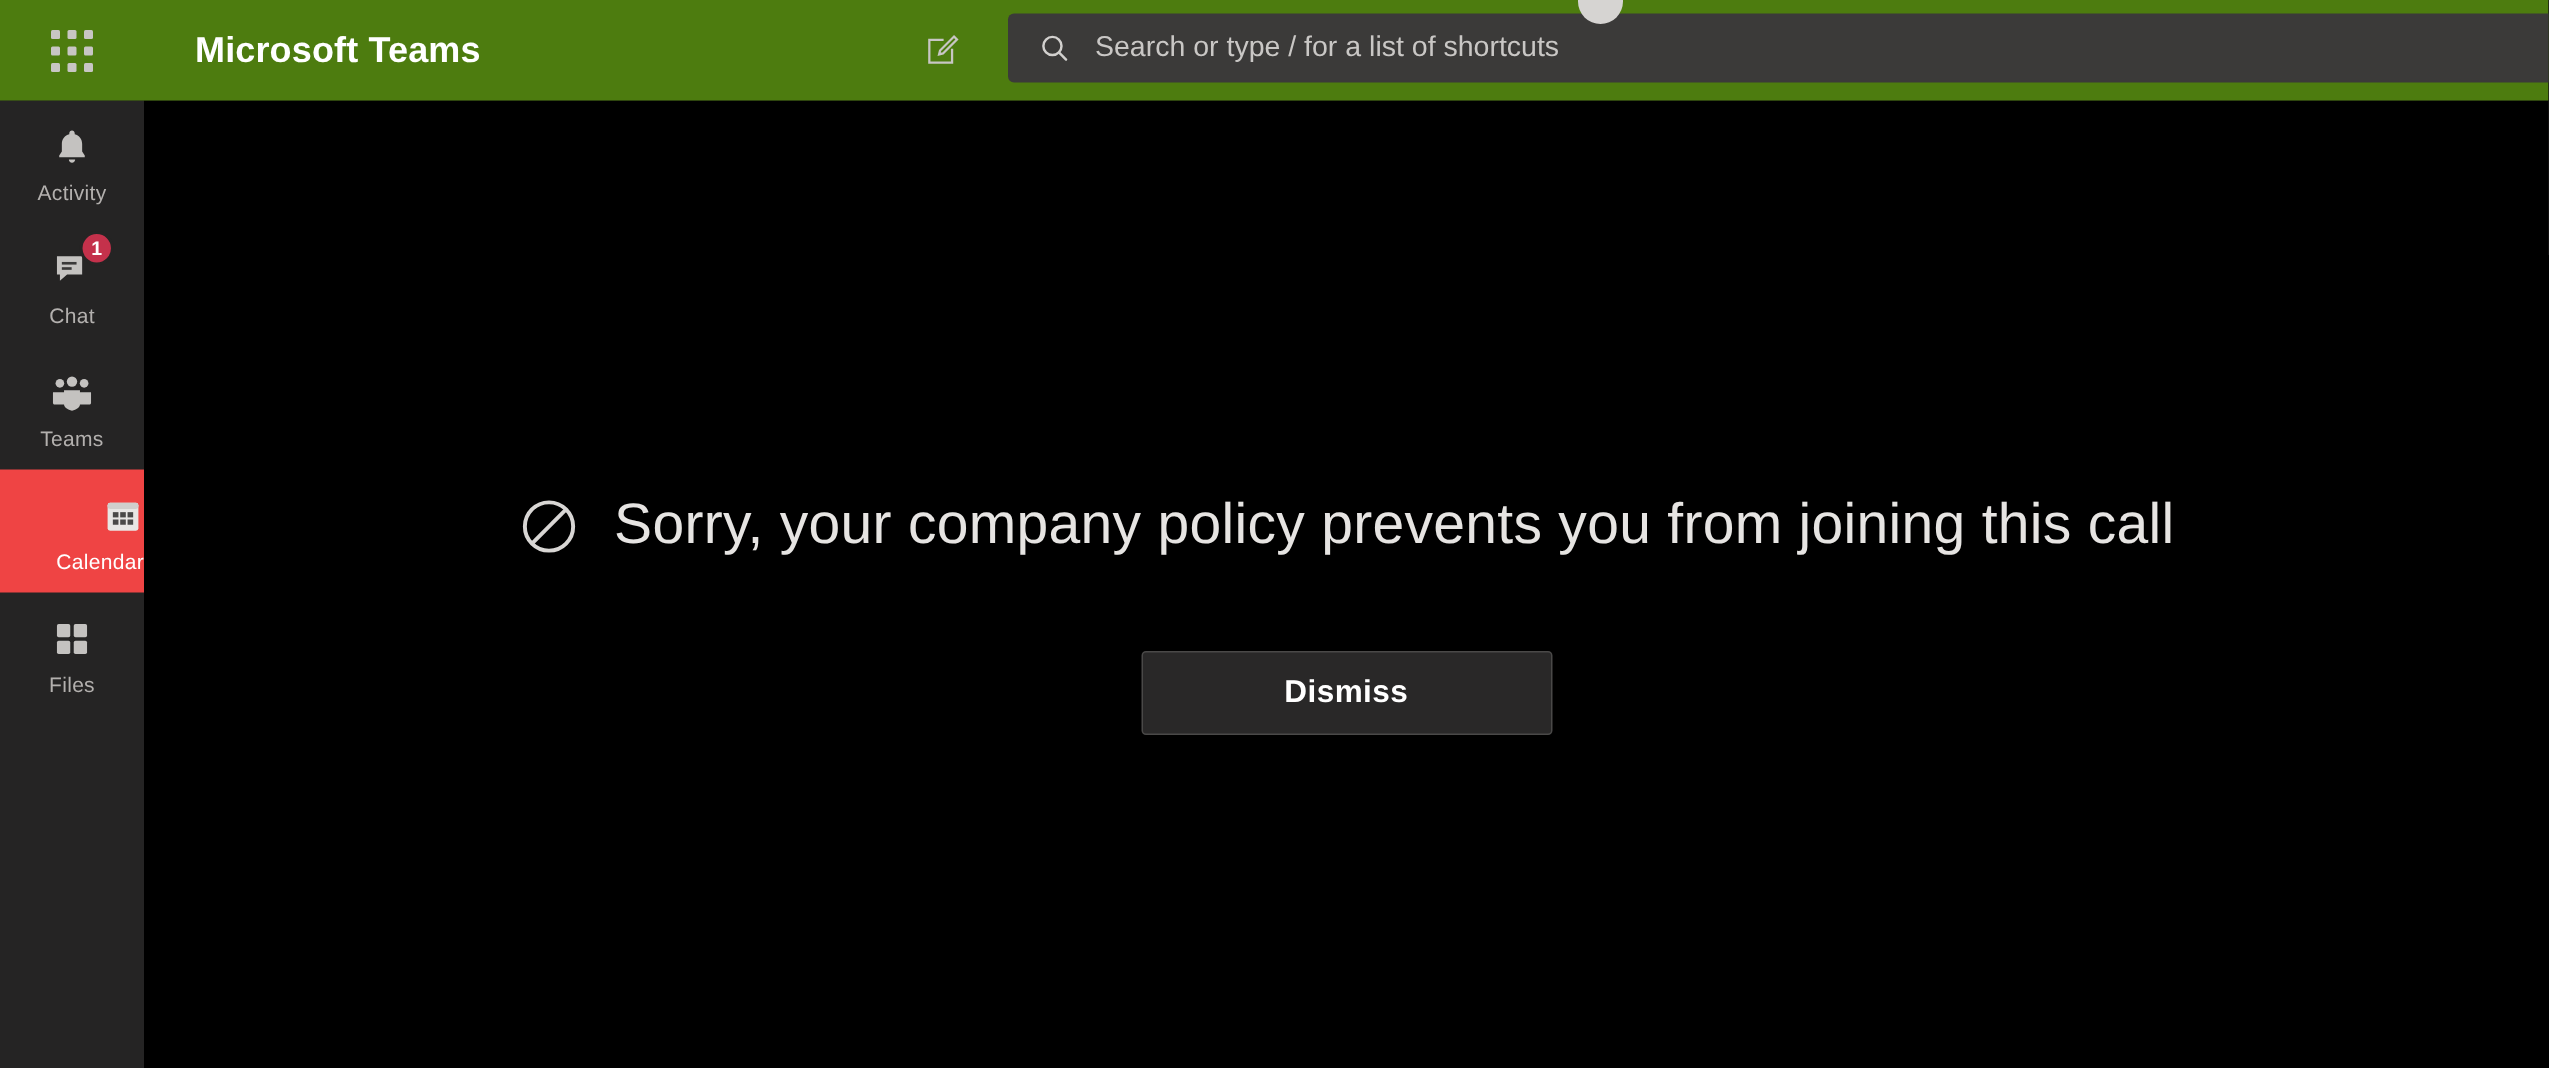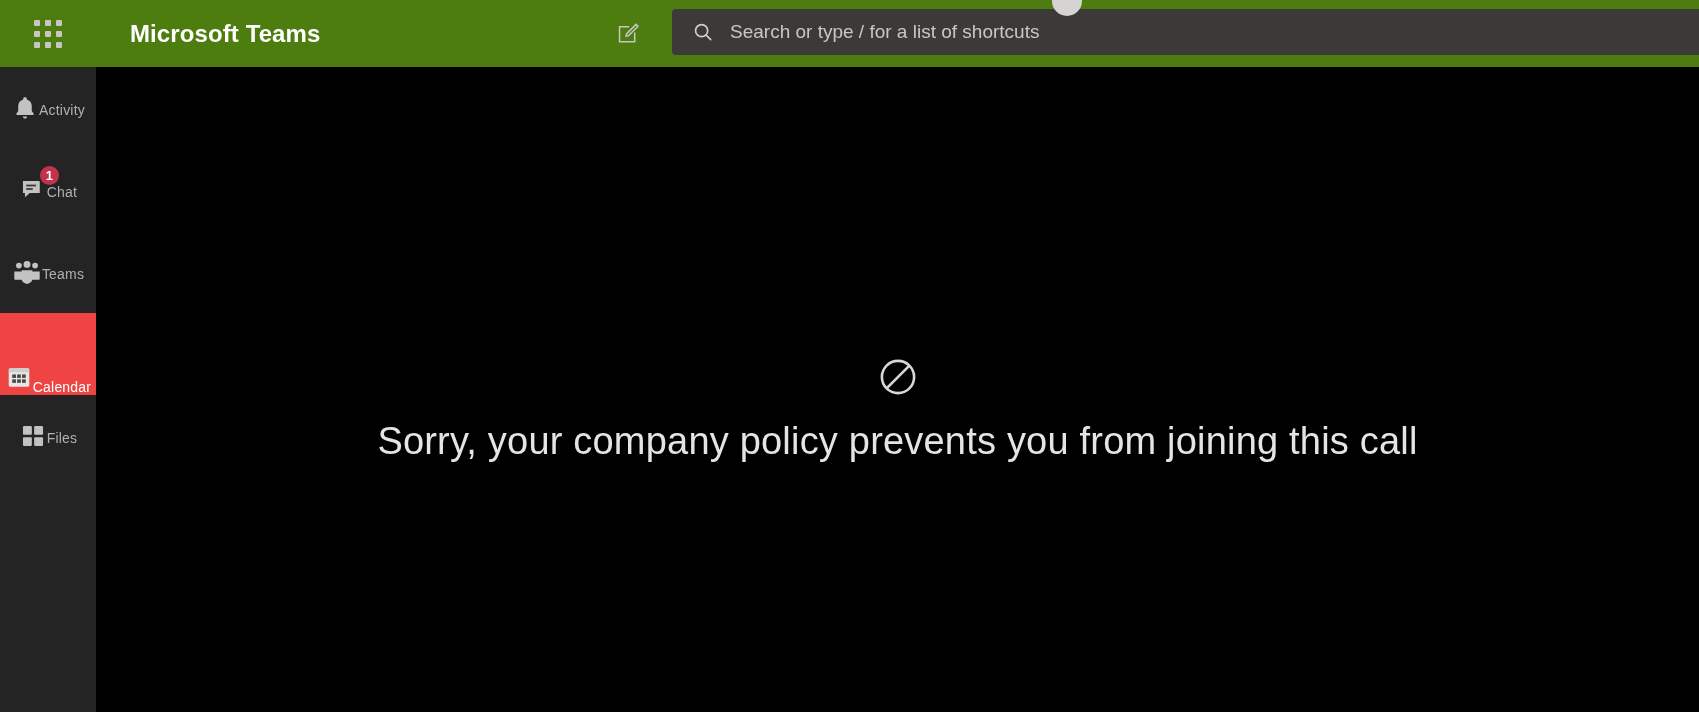--- a/index.html
+++ b/index.html
@@ -76,21 +76,21 @@
   
   .rail {
     position:absolute; top:67px; left:0;
     width:96px; height:645px;
     background:#252424;
     z-index:4;
   }
   .rail-item {
     position:relative;
     width:96px; height:82px;
-    display:flex; flex-direction:row;
+    display:flex; flex-direction:column;
     align-items:center; justify-content:center;
     cursor:pointer;
     color:#c4c2c0;
   }
   .rail-item.active { background:#ef4444;align-items:flex-end; }
   .rail-item.active .rail-label { color:#ffffff; }
   .rail-icon {
     height:36px;
     display:flex; align-items:center; justify-content:center;
     position:relative;
@@ -115,21 +115,20 @@
     position:absolute; top:67px; left:96px;
     width:1603px; height:645px;
     background:#000000;
     display:flex; flex-direction:column;
     align-items:center; justify-content:center;
   }
   .message-row {
     display:flex; align-items:center;
     gap:22px;
     margin-top:40px;
-    flex-direction:column;
   }
   .block-icon { flex:0 0 auto; display:flex; }
   .message-text {
     font-size:38px;
     color:#e6e4e2;
     white-space:nowrap;
     letter-spacing:0.2px;
   }
   .dismiss-btn {
     margin-top:62px;
@@ -261,15 +260,16 @@
     <div class="message-row">
       <span class="block-icon">
         <svg width="42" height="42" viewBox="0 0 24 24">
           <circle cx="12" cy="12" r="9.2" fill="none" stroke="#d8d6d4" stroke-width="1.5"></circle>
           <line x1="5.5" y1="18.5" x2="18.5" y2="5.5" stroke="#d8d6d4" stroke-width="1.5"></line>
         </svg>
       </span>
       <span class="message-text">Sorry, your company policy prevents you from joining this call</span>
     </div>
 
+    <button class="dismiss-btn">Dismiss</button>
   </div>
 
 </div>
 
 </body></html>

